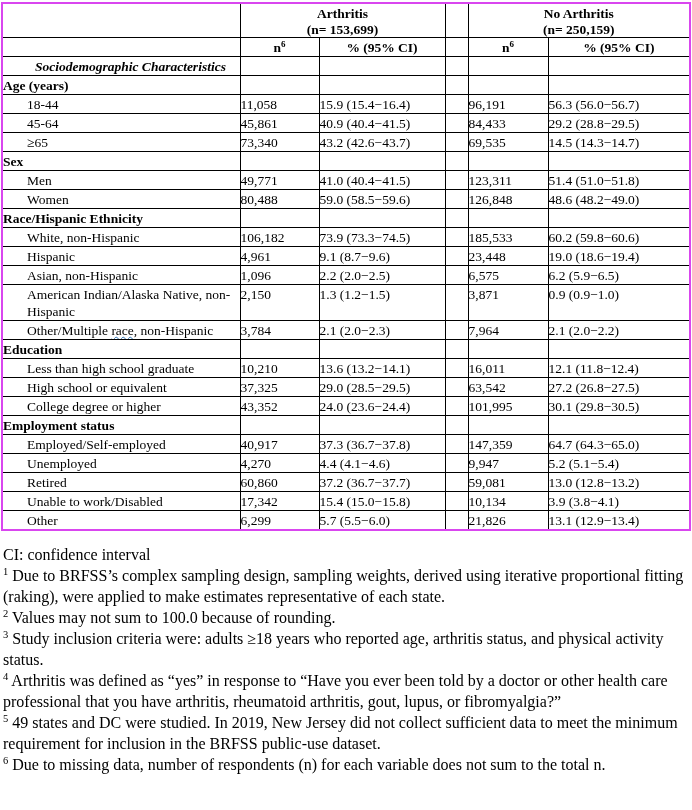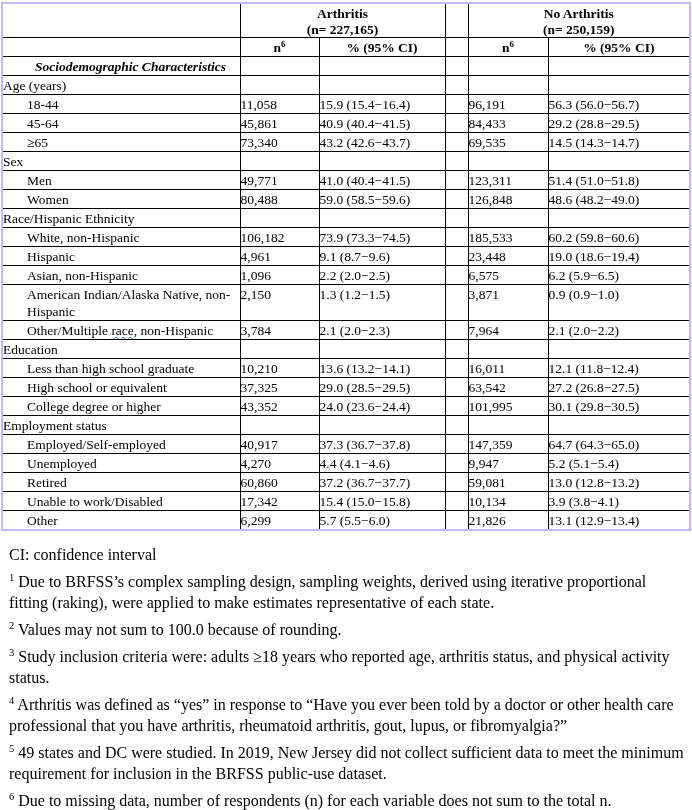--- a/index.html
+++ b/index.html
@@ -14,21 +14,21 @@
     height: 810px;
     box-sizing: border-box;
     padding: 2px 0 0 1px;
     overflow: hidden;
     background: #ffffff;
   }
   table.demo {
     border-collapse: collapse;
     table-layout: fixed;
     width: 690px;
-    border: 2px solid #c4b5fd;
+    border: 2px solid #d946ef;
   }
   table.demo td, table.demo th {
     border: 1px solid #000;
     padding: 1px 0 0 0;
     font-size: 13.5px;
     line-height: 17px;
     vertical-align: top;
     overflow: hidden;
     font-weight: normal;
     text-align: left;
@@ -36,40 +36,40 @@
   tr.h1 { height: 30px; }
   tr.h2 { height: 18px; padding-left: 20px; }
   tbody tr { height: 18px; }
   tr.h1 th, tr.h2 th {
     font-weight: bold;
     text-align: center;
   }
   tr.h1 th .line { display: block; line-height: 15px; padding-top: 1px; }
   td.lbl { padding-left: 3px; }
   td.lbl.item { padding-left: 24px; }
-  td.lbl.sect { font-weight: normal; }
+  td.lbl.sect { font-weight: bold; }
   td.lbl.ital { font-weight: bold; font-style: italic; padding-left: 32px; }
   td.ncell { text-align: right; padding-right: 9px; }
   td.pcell { text-align: right; padding-right: 7px; }
   sup { font-size: 9px; line-height: 0; }
   .wavy {
     text-decoration: underline;
     text-decoration-style: wavy;
     text-decoration-color: #2e75b6;
     text-decoration-thickness: 1px;
     text-align: center;
   }
   .footnotes {
     margin-top: 13px;
     padding-left: 2px;
     width: 688px;
     font-size: 16px;
     line-height: 21px;
   }
-  .footnotes .fn { margin: 6px; }
+  .footnotes .fn { margin: 0; }
   .footnotes sup { font-size: 10.5px; }
 </style>
 </head>
 <body>
 
 <div class="page">
 
   <table class="demo">
     <colgroup>
       <col style="width:238px">
@@ -77,21 +77,21 @@
       <col style="width:126px">
       <col style="width:23px">
       <col style="width:80px">
       <col style="width:142px">
     </colgroup>
     <thead>
       <tr class="h1">
         <td></td>
         <th colspan="2">
           <span class="line">Arthritis</span>
-          <span class="line">(n= 227,165)</span>
+          <span class="line">(n= 153,699)</span>
         </th>
         <td class="gap"></td>
         <th colspan="2">
           <span class="line">No Arthritis</span>
           <span class="line">(n= 250,159)</span>
         </th>
       </tr>
       <tr class="h2">
         <td></td>
         <th><span>n</span><sup>6</sup></th>

